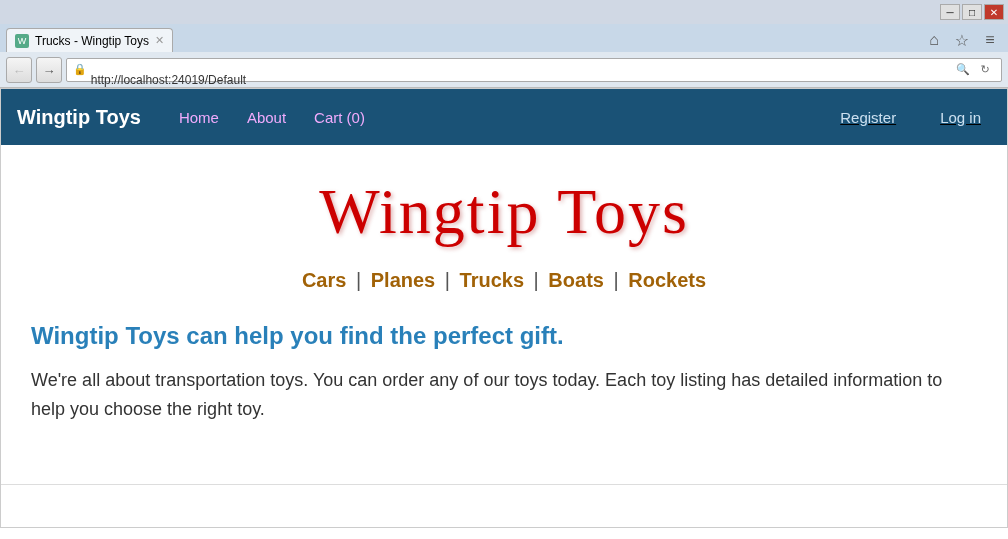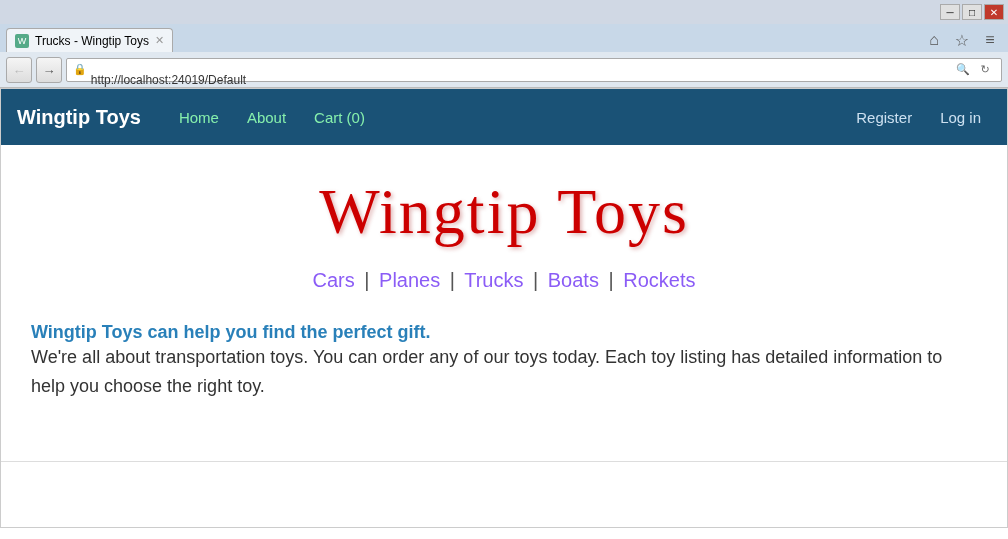--- a/index.html
+++ b/index.html
@@ -119,30 +119,30 @@
       margin-right: 24px;
       text-decoration: none;
       cursor: pointer;
     }
     .navbar-links {
       display: flex;
       gap: 0;
       flex: 1;
     }
     .nav-link {
-      color: #86efac;
+      color: #f0abfc;
       font-size: 15px;
       padding: 0 14px;
       height: 72px;
       display: flex; align-items: center;
       cursor: pointer;
       text-decoration: none;
     }
     .navbar-right {
-      display: flex; gap: 8px; align-items: flex-end;
+      display: flex; gap: 24px; align-items: flex-end; text-decoration: underline;
     }
     .nav-right-link {
       color: #cce0f0;
       font-size: 15px;
       padding: 0 10px;
       cursor: pointer;
     }
 
     
     .main-content {
@@ -158,41 +158,41 @@
       margin: 10px 0 20px;
       letter-spacing: 2px;
     }
 
     .category-links {
       text-align: center;
       font-size: 20px;
       margin-bottom: 30px;
     }
     .category-link {
-      color: #8b5cf6;
-      font-weight: normal;
+      color: #a16207;
+      font-weight: bold;
       cursor: pointer;
       text-decoration: none;
     }
     .category-separator {
       color: #555;
       margin: 0 4px;
     }
 
     .welcome-heading {
       font-size: 36px;
       color: #2980b9;
       font-weight: normal;
       margin-bottom: 14px;
     }
 
     .tagline {
-      font-size: 18px;
+      font-size: 24px;
       color: #2980b9;
-      margin-bottom: 0;
+      margin-bottom: 16px;
     }
 
     .description {
       font-size: 18px;
       color: #333;
       line-height: 1.6;
       max-width: 920px;
     }
 
     .footer-divider {

